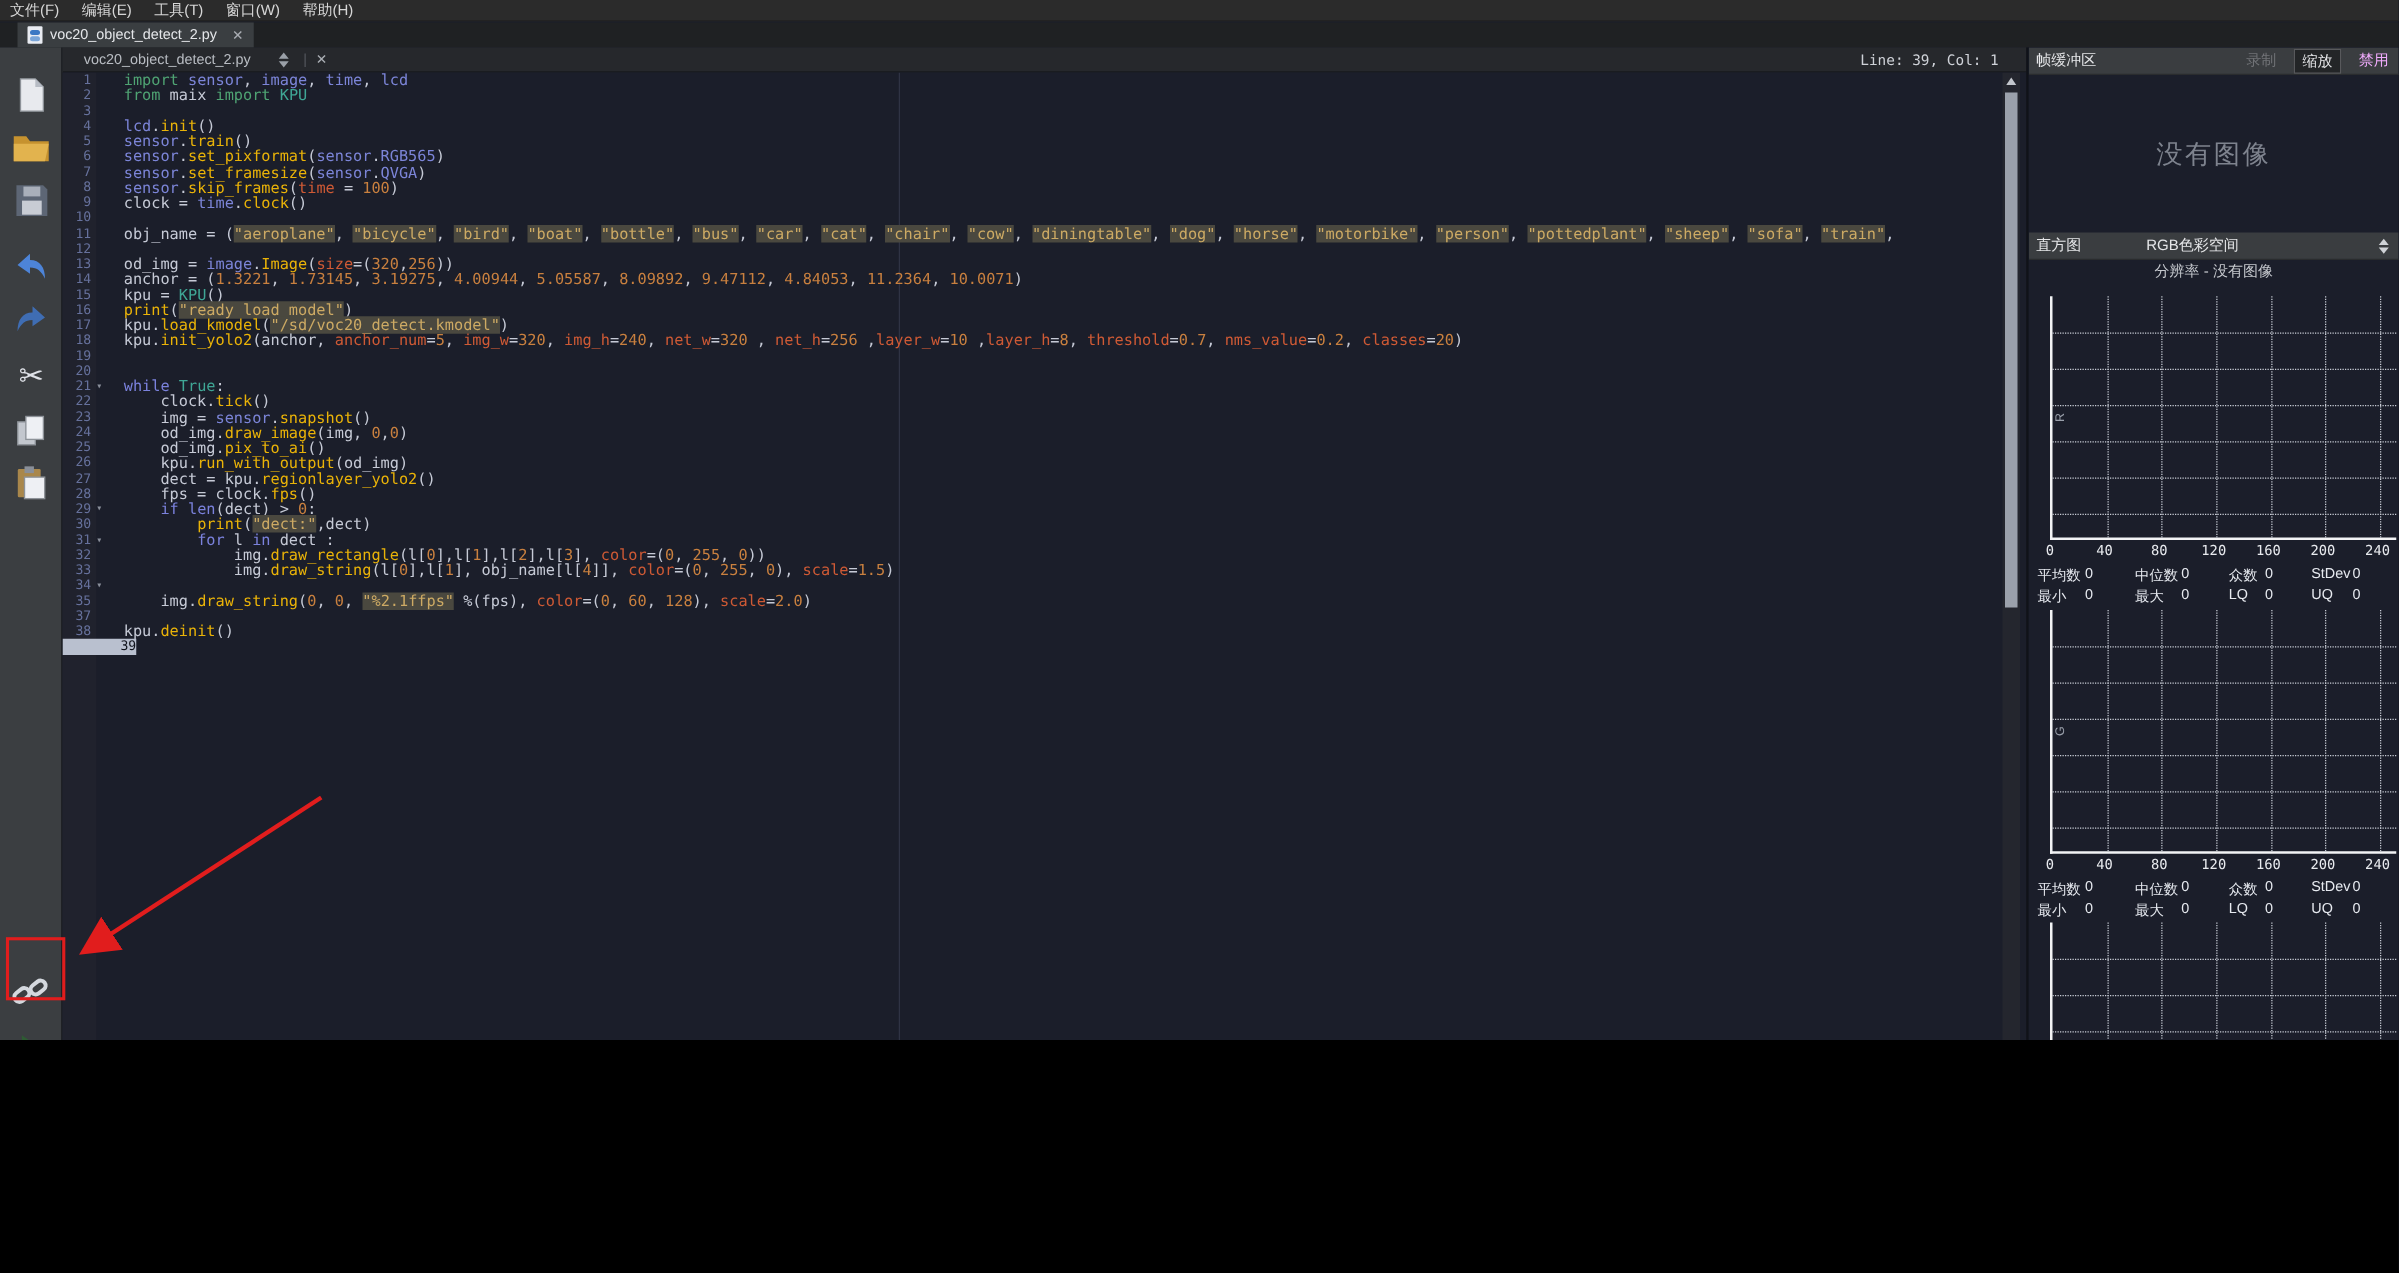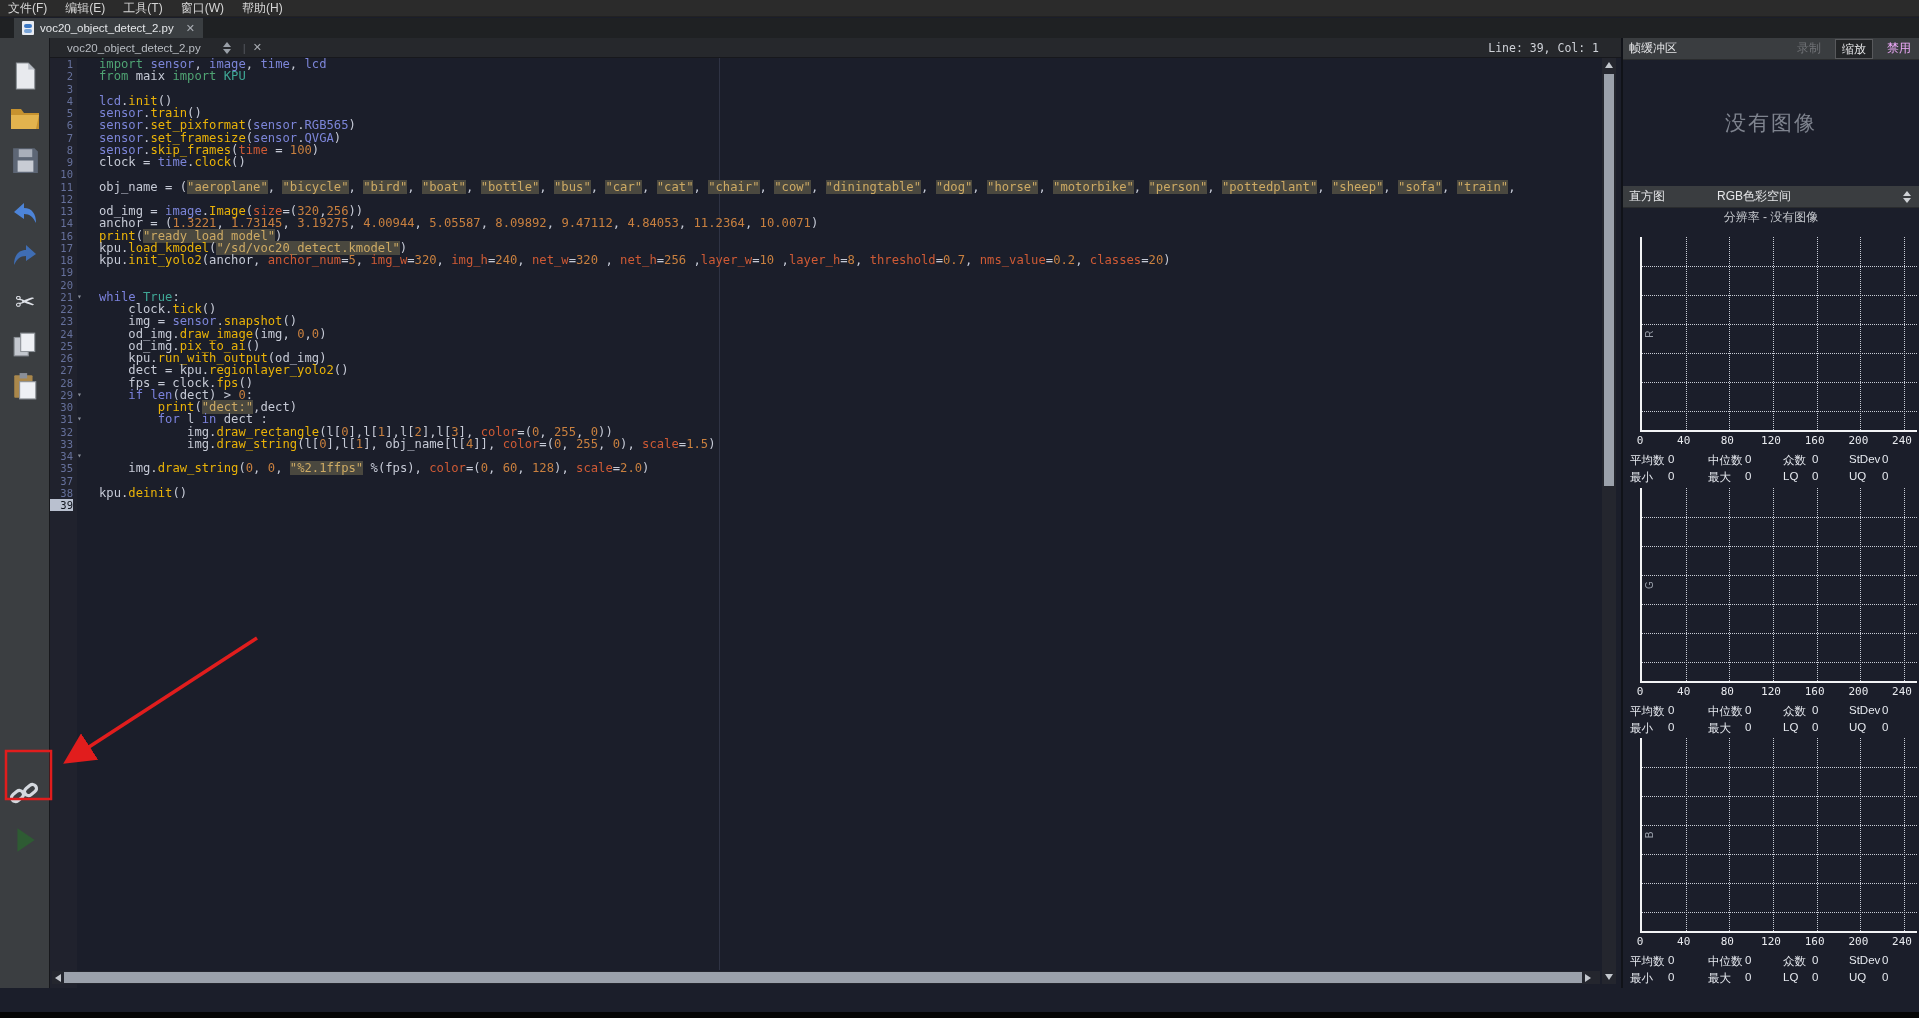--- a/index.html
+++ b/index.html
@@ -1,18 +1,18 @@
 <!DOCTYPE html>
 <html><head>
 <meta charset="utf-8">
 <style>
   html,body{margin:0;padding:0;}
   body{width:1919px;height:1018px;overflow:hidden;background:#000;
        font-family:"Liberation Sans","DejaVu Sans",sans-serif;}
-  .app{position:absolute;inset:0;width:1919px;height:1018px;background:#1b1e2a;overflow:hidden;}
+  .app{position:absolute;inset:0;width:1919px;height:832px;background:#1b1e2a;overflow:hidden;}
   
   .menubar{position:absolute;left:0;top:0;width:1919px;height:17px;background:#2b2b2b;
            border-bottom:1px solid #222;display:flex;align-items:center;gap:18px;padding-left:8px;box-sizing:border-box;}
   .menubar span{font-size:12px;color:#d6d6d6;cursor:default;}
   
   .tabbar{position:absolute;left:0;top:18px;width:1919px;height:20px;background:#1f2123;}
   .tab{position:absolute;left:14px;top:0;height:20px;background:#3a3e41;display:flex;align-items:center;
        gap:6px;padding:0 8px;color:#e4e6e9;font-size:11.5px;}
   .tab .close{color:#a9adb3;font-size:11px;margin-left:6px;}
   .pyicon{width:12px;height:14px;background:#e9ecf2;position:relative;display:inline-block;border-radius:1px;}
@@ -35,21 +35,21 @@
   .tbtn svg{display:block;}
   .cutglyph{font-size:24px;color:#dfe2e8;line-height:1;}
   
   .editor{position:absolute;left:50px;top:58px;width:1571px;height:930px;background:#1b1e2a;overflow:hidden;}
   .gutterbg{position:absolute;left:0;top:0;width:27px;height:930px;background:#20222d;}
   .ruler{position:absolute;left:669px;top:0;width:1px;height:912px;background:#2f3344;}
   .lines{position:absolute;left:0;top:0;width:1571px;}
   .cl{display:flex;height:12.26px;line-height:12.26px;white-space:pre;
       font-family:"DejaVu Sans Mono","Liberation Mono",monospace;font-size:12.2px;}
   .cl .g{width:23px;flex:0 0 23px;text-align:right;color:#66719c;font-size:10.5px;}
-  .cl .g.cur{background:#b9c0cf;color:#10131c;}
+  .cl .g.cur{background:#b9c0cf;color:#10131c;padding-left:36px;}
   .cl .fold{width:13px;flex:0 0 13px;text-align:center;color:#8a8f9a;font-size:8px;}
   .cl .src{margin-left:13px;}
   .t-k1{color:#4fa373;} .t-k2{color:#7b82dd;} .t-cls{color:#3fa695;}
   .t-mod{color:#7c85d8;} .t-fn{color:#eab308;} .t-num{color:#c9803f;}
   .t-par{color:#cf5a35;} .t-d{color:#c6cad6;}
   .t-str{color:#cdaa64;background:#4a483f;}
   
   .vscroll{position:absolute;left:1552px;top:0;width:14px;height:926px;background:#24262e;}
   .vthumb{position:absolute;left:2px;top:16px;width:10px;height:412px;background:#9ba1ab;}
   .varr{position:absolute;left:3px;width:0;height:0;border-left:4px solid transparent;border-right:4px solid transparent;}
@@ -200,20 +200,21 @@
         <div class="cl"><span class="g">5</span><span class="fold"></span><span class="src"><span class="t-mod">sensor</span><span class="t-d">.</span><span class="t-fn">train</span><span class="t-d">()</span></span></div>
         <div class="cl"><span class="g">6</span><span class="fold"></span><span class="src"><span class="t-mod">sensor</span><span class="t-d">.</span><span class="t-fn">set_pixformat</span><span class="t-d">(</span><span class="t-mod">sensor</span><span class="t-d">.</span><span class="t-mod">RGB565</span><span class="t-d">)</span></span></div>
         <div class="cl"><span class="g">7</span><span class="fold"></span><span class="src"><span class="t-mod">sensor</span><span class="t-d">.</span><span class="t-fn">set_framesize</span><span class="t-d">(</span><span class="t-mod">sensor</span><span class="t-d">.</span><span class="t-mod">QVGA</span><span class="t-d">)</span></span></div>
         <div class="cl"><span class="g">8</span><span class="fold"></span><span class="src"><span class="t-mod">sensor</span><span class="t-d">.</span><span class="t-fn">skip_frames</span><span class="t-d">(</span><span class="t-par">time</span><span class="t-d"> = </span><span class="t-num">100</span><span class="t-d">)</span></span></div>
         <div class="cl"><span class="g">9</span><span class="fold"></span><span class="src"><span class="t-d">clock = </span><span class="t-mod">time</span><span class="t-d">.</span><span class="t-fn">clock</span><span class="t-d">()</span></span></div>
         <div class="cl"><span class="g">10</span><span class="fold"></span><span class="src"></span></div>
         <div class="cl"><span class="g">11</span><span class="fold"></span><span class="src"><span class="t-d">obj_name = (</span><span class="t-str">"aeroplane"</span><span class="t-d">, </span><span class="t-str">"bicycle"</span><span class="t-d">, </span><span class="t-str">"bird"</span><span class="t-d">, </span><span class="t-str">"boat"</span><span class="t-d">, </span><span class="t-str">"bottle"</span><span class="t-d">, </span><span class="t-str">"bus"</span><span class="t-d">, </span><span class="t-str">"car"</span><span class="t-d">, </span><span class="t-str">"cat"</span><span class="t-d">, </span><span class="t-str">"chair"</span><span class="t-d">, </span><span class="t-str">"cow"</span><span class="t-d">, </span><span class="t-str">"diningtable"</span><span class="t-d">, </span><span class="t-str">"dog"</span><span class="t-d">, </span><span class="t-str">"horse"</span><span class="t-d">, </span><span class="t-str">"motorbike"</span><span class="t-d">, </span><span class="t-str">"person"</span><span class="t-d">, </span><span class="t-str">"pottedplant"</span><span class="t-d">, </span><span class="t-str">"sheep"</span><span class="t-d">, </span><span class="t-str">"sofa"</span><span class="t-d">, </span><span class="t-str">"train"</span><span class="t-d">,</span></span></div>
         <div class="cl"><span class="g">12</span><span class="fold"></span><span class="src"></span></div>
         <div class="cl"><span class="g">13</span><span class="fold"></span><span class="src"><span class="t-d">od_img = </span><span class="t-mod">image</span><span class="t-d">.</span><span class="t-fn">Image</span><span class="t-d">(</span><span class="t-par">size</span><span class="t-d">=(</span><span class="t-num">320</span><span class="t-d">,</span><span class="t-num">256</span><span class="t-d">))</span></span></div>
         <div class="cl"><span class="g">14</span><span class="fold"></span><span class="src"><span class="t-d">anchor = (</span><span class="t-num">1.3221</span><span class="t-d">, </span><span class="t-num">1.73145</span><span class="t-d">, </span><span class="t-num">3.19275</span><span class="t-d">, </span><span class="t-num">4.00944</span><span class="t-d">, </span><span class="t-num">5.05587</span><span class="t-d">, </span><span class="t-num">8.09892</span><span class="t-d">, </span><span class="t-num">9.47112</span><span class="t-d">, </span><span class="t-num">4.84053</span><span class="t-d">, </span><span class="t-num">11.2364</span><span class="t-d">, </span><span class="t-num">10.0071</span><span class="t-d">)</span></span></div>
+        <div class="cl"><span class="g">15</span><span class="fold"></span><span class="src"><span class="t-d">kpu = </span><span class="t-cls">KPU</span><span class="t-d">()</span></span></div>
         <div class="cl"><span class="g">16</span><span class="fold"></span><span class="src"><span class="t-fn">print</span><span class="t-d">(</span><span class="t-str">"ready load model"</span><span class="t-d">)</span></span></div>
         <div class="cl"><span class="g">17</span><span class="fold"></span><span class="src"><span class="t-d">kpu.</span><span class="t-fn">load_kmodel</span><span class="t-d">(</span><span class="t-str">"/sd/voc20_detect.kmodel"</span><span class="t-d">)</span></span></div>
         <div class="cl"><span class="g">18</span><span class="fold"></span><span class="src"><span class="t-d">kpu.</span><span class="t-fn">init_yolo2</span><span class="t-d">(anchor, </span><span class="t-par">anchor_num</span><span class="t-d">=</span><span class="t-num">5</span><span class="t-d">, </span><span class="t-par">img_w</span><span class="t-d">=</span><span class="t-num">320</span><span class="t-d">, </span><span class="t-par">img_h</span><span class="t-d">=</span><span class="t-num">240</span><span class="t-d">, </span><span class="t-par">net_w</span><span class="t-d">=</span><span class="t-num">320</span><span class="t-d"> , </span><span class="t-par">net_h</span><span class="t-d">=</span><span class="t-num">256</span><span class="t-d"> ,</span><span class="t-par">layer_w</span><span class="t-d">=</span><span class="t-num">10</span><span class="t-d"> ,</span><span class="t-par">layer_h</span><span class="t-d">=</span><span class="t-num">8</span><span class="t-d">, </span><span class="t-par">threshold</span><span class="t-d">=</span><span class="t-num">0.7</span><span class="t-d">, </span><span class="t-par">nms_value</span><span class="t-d">=</span><span class="t-num">0.2</span><span class="t-d">, </span><span class="t-par">classes</span><span class="t-d">=</span><span class="t-num">20</span><span class="t-d">)</span></span></div>
         <div class="cl"><span class="g">19</span><span class="fold"></span><span class="src"></span></div>
         <div class="cl"><span class="g">20</span><span class="fold"></span><span class="src"></span></div>
         <div class="cl"><span class="g">21</span><span class="fold">▾</span><span class="src"><span class="t-k2">while</span><span class="t-d"> </span><span class="t-cls">True</span><span class="t-d">:</span></span></div>
         <div class="cl"><span class="g">22</span><span class="fold"></span><span class="src"><span class="t-d">    clock.</span><span class="t-fn">tick</span><span class="t-d">()</span></span></div>
         <div class="cl"><span class="g">23</span><span class="fold"></span><span class="src"><span class="t-d">    img = </span><span class="t-mod">sensor</span><span class="t-d">.</span><span class="t-fn">snapshot</span><span class="t-d">()</span></span></div>
         <div class="cl"><span class="g">24</span><span class="fold"></span><span class="src"><span class="t-d">    od_img.</span><span class="t-fn">draw_image</span><span class="t-d">(img, </span><span class="t-num">0</span><span class="t-d">,</span><span class="t-num">0</span><span class="t-d">)</span></span></div>
         <div class="cl"><span class="g">25</span><span class="fold"></span><span class="src"><span class="t-d">    od_img.</span><span class="t-fn">pix_to_ai</span><span class="t-d">()</span></span></div>

